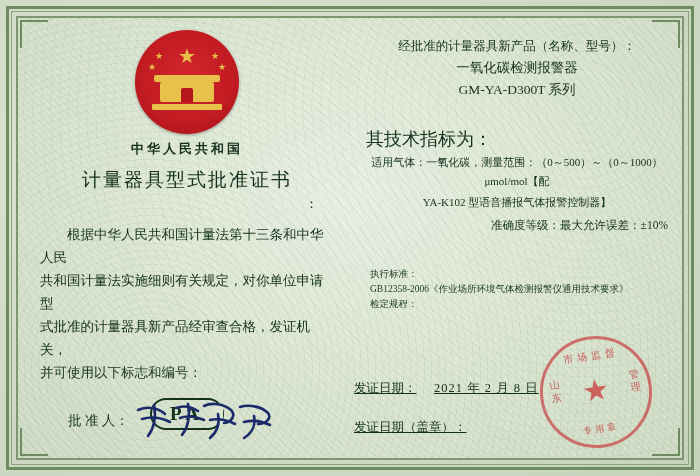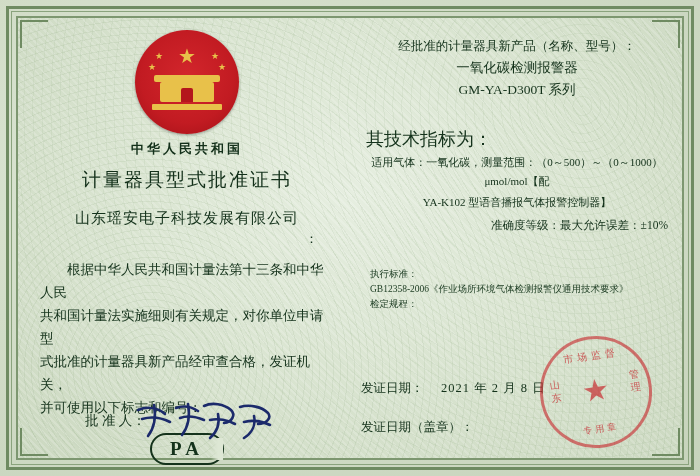--- a/index.html
+++ b/index.html
@@ -217,21 +217,21 @@
     position: absolute;
     right: -1px;
     top: 3px;
     bottom: 3px;
     width: 12px;
     background: linear-gradient(90deg, rgba(223,233,216,0) 0%, #dde7d4 60%);
   }
 
   .approver {
     position: absolute;
-    left: 63px;
+    left: 46px;
     bottom: 24px;
     font-family: "Liberation Serif", serif;
     font-size: 13.5px;
     color: #14321b;
   }
   .signature {
     position: absolute;
     left: 110px;
     bottom: 10px;
     width: 150px;
@@ -283,25 +283,26 @@
     font-family: "Liberation Serif", serif;
     font-size: 9.5px;
     line-height: 15px;
     margin-top: 34px;
     margin-left: 4px;
     color: #1a3a20;
   }
 
   .r-foot {
     position: absolute;
-    left: 9px;
+    left: 2px;
     right: 8px;
     bottom: 18px;
     font-family: "Liberation Serif", serif;
     font-size: 12.5px;
+    text-decoration: underline;
   }
   .r-foot-row {
     display: flex;
     align-items: baseline;
     margin-top: 22px;
     white-space: nowrap;
   }
   .r-foot-label { width: 80px; }
   .r-foot-val { letter-spacing: 1px; }
 
@@ -376,21 +377,20 @@
         <div class="star-sm s2">★</div>
         <div class="star-sm s3">★</div>
         <div class="star-sm s4">★</div>
         <div class="gate"></div>
         <div class="base"></div>
       </div>
 
       <div class="title-main">中华人民共和国</div>
       <div class="title-sub">计量器具型式批准证书</div>
 
-      <div class="company">山东瑶安电子科技发展有限公司</div>
       <div class="colon-line">：</div>
 
       <div class="body-text">
         <p class="indent">根据中华人民共和国计量法第十三条和中华人民</p>
         <p>共和国计量法实施细则有关规定，对你单位申请型</p>
         <p>式批准的计量器具新产品经审查合格，发证机关，</p>
         <p>并可使用以下标志和编号：</p>
       </div>
 
       <div class="pa-wrap">

